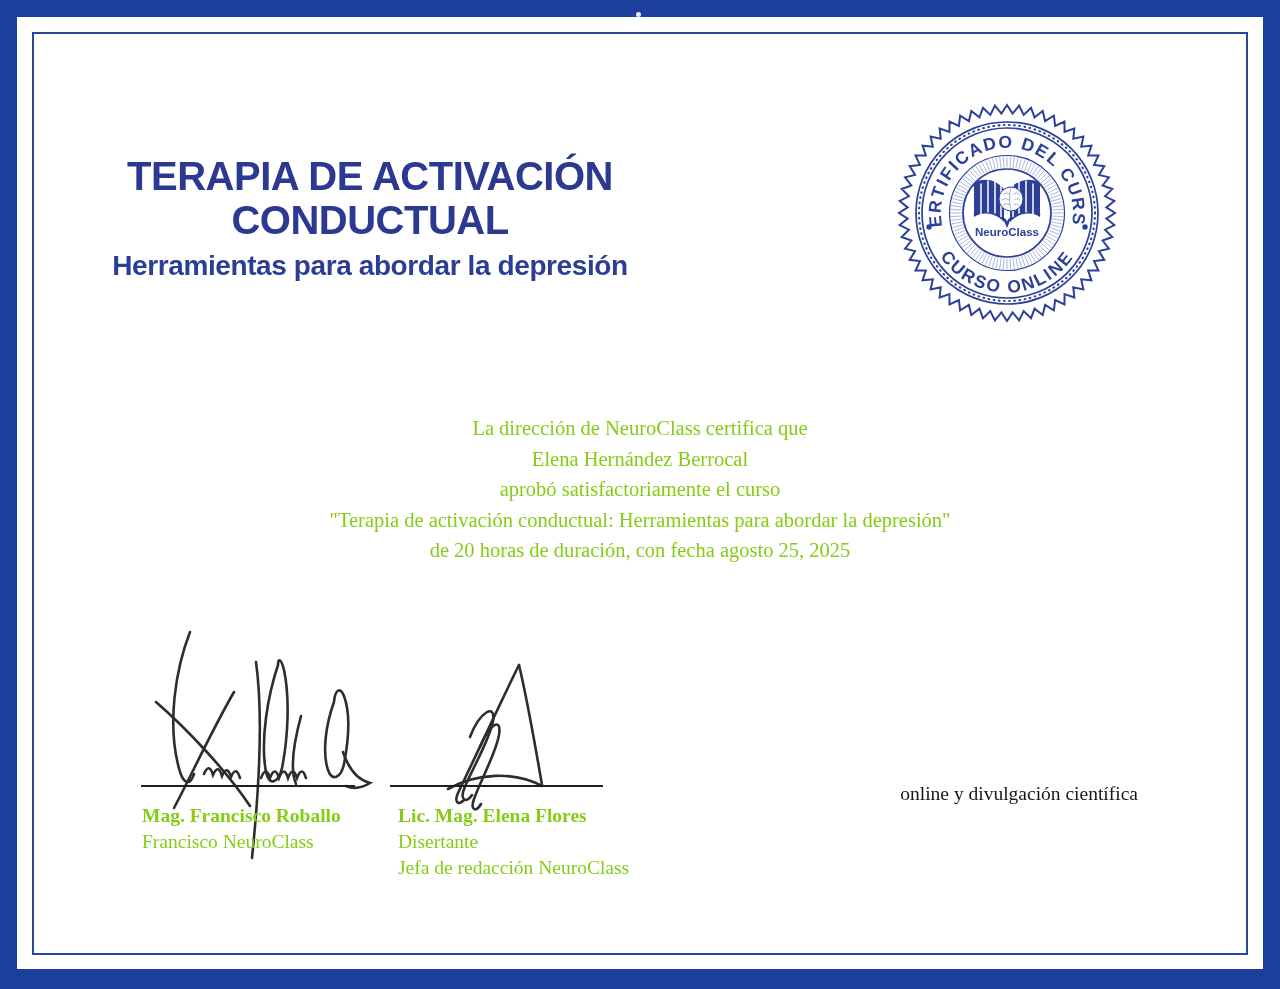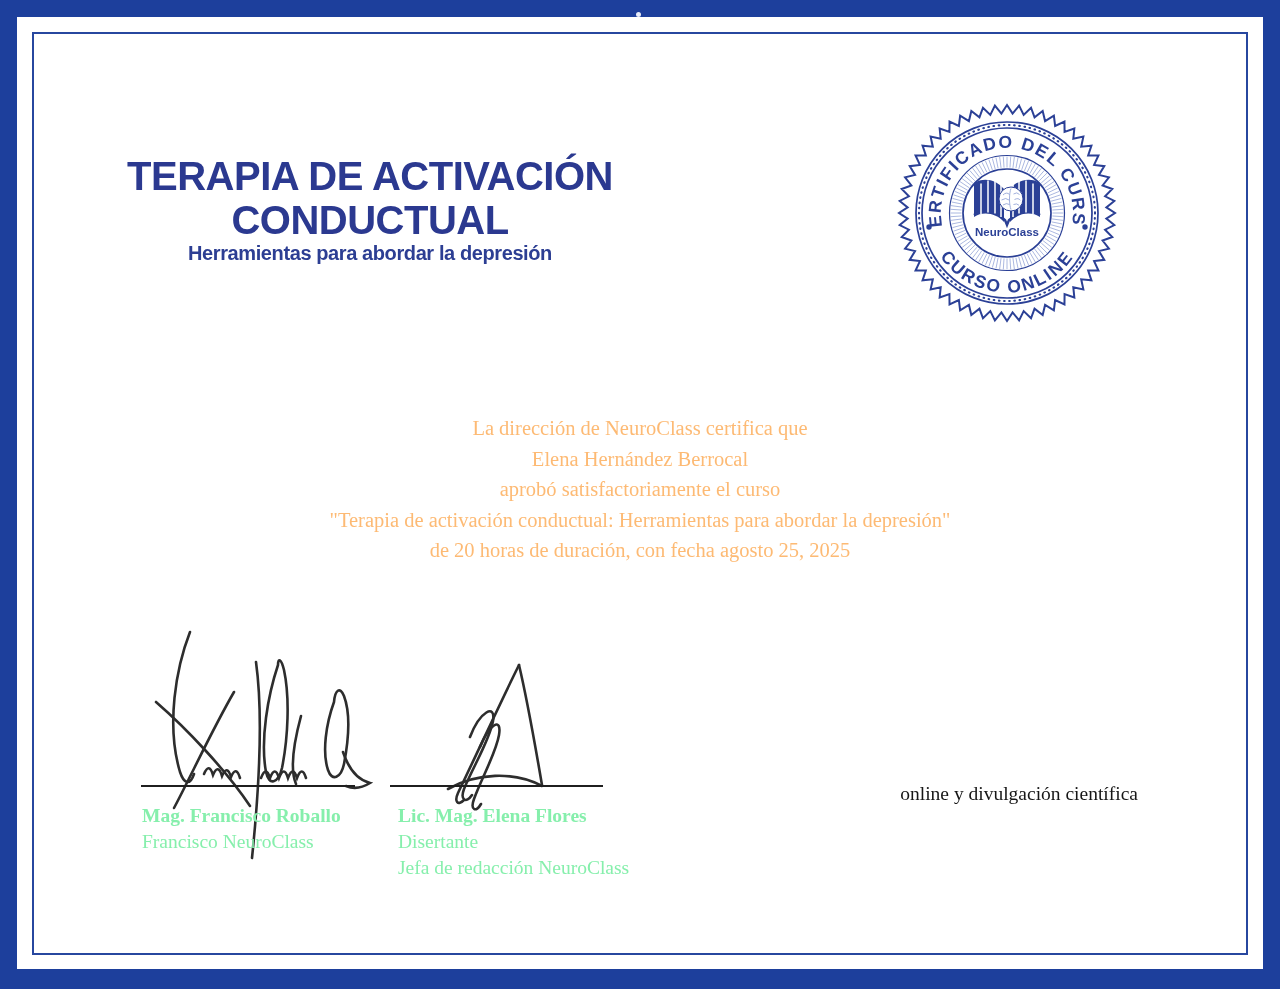--- a/index.html
+++ b/index.html
@@ -36,54 +36,54 @@
     color: #2b3990;
     font-family: "Liberation Sans", sans-serif;
   }
   .title-main {
     font-size: 40px;
     font-weight: bold;
     letter-spacing: -0.5px;
     line-height: 44px;
   }
   .title-sub {
-    margin-top: 0;
-    font-size: 20px;
+    margin-top: 8px;
+    font-size: 28px;
     font-weight: bold;
     letter-spacing: -0.4px;
     color: #2c3e93;
   }
   
   .seal {
     position: absolute;
     left: 897px; top: 103px;
     width: 220px; height: 220px;
   }
   
   .cert-text {
     position: absolute;
     left: 0; top: 413px; width: 1280px;
     text-align: center;
-    color: #fdba74;
+    color: #84cc16;
     font-size: 20.5px;
     line-height: 30.6px;
   }
   .cert-text .bold { font-weight: normal; }
   
   .sig-line {
     position: absolute;
     top: 785px; height: 2.4px;
     background: #1f1f1f;
   }
   .sig-line.left  { left: 141px; width: 214px; }
   .sig-line.right { left: 390px; width: 213px; }
   .sig-block {
     position: absolute;
     top: 803px;
-    color: #86efac;
+    color: #84cc16;
     font-size: 19.5px;
     line-height: 25.8px;
   }
   .sig-block.left  { left: 142px; }
   .sig-block.right { left: 398px; }
   .sig-name { font-weight: bold; }
   .sig-svg { position: absolute; pointer-events: none; }
   .sig-svg.left  { left: 138px; top: 620px; }
   .sig-svg.right { left: 418px; top: 655px; }
   .sig-svg path {

